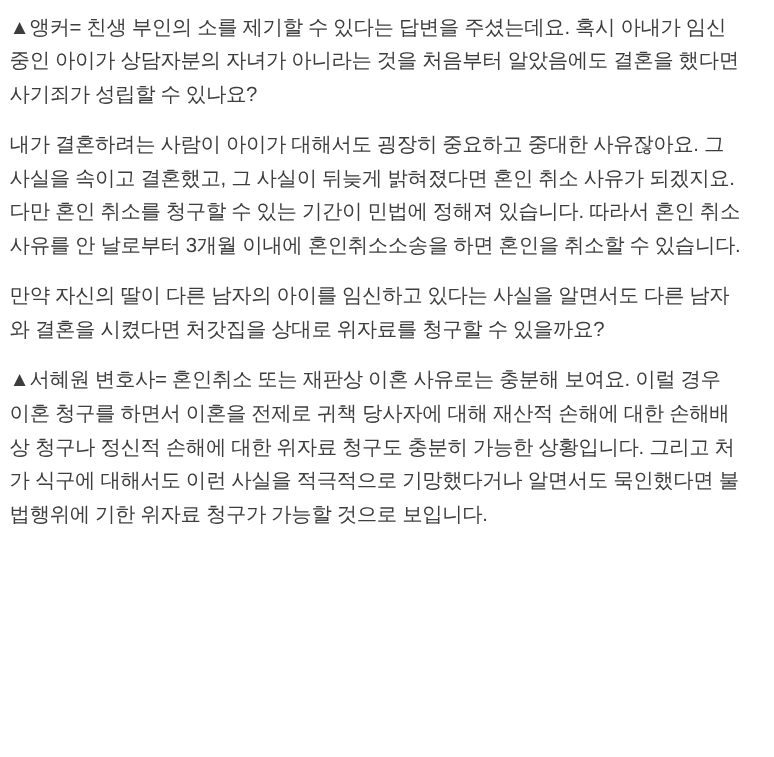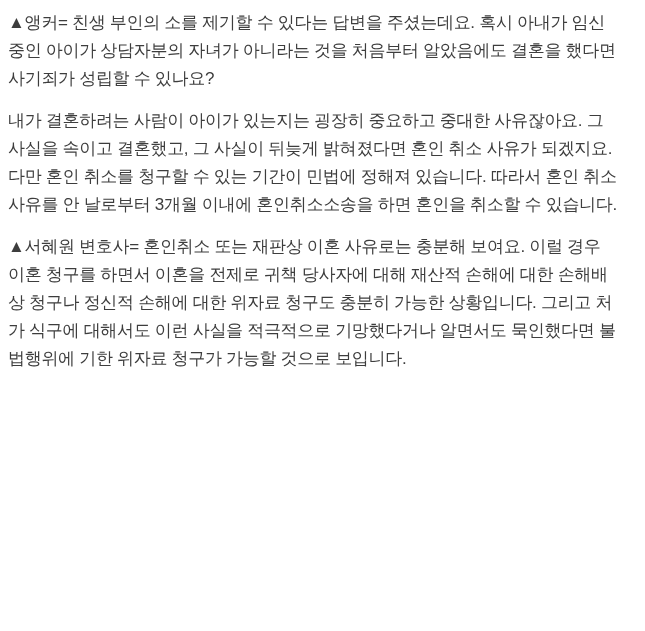--- a/index.html
+++ b/index.html
@@ -26,15 +26,16 @@
   }
   .article-body p:last-child {
     margin-bottom: 0;
   }
 </style>
 </head>
 <body>
 
 <div class="article-body">
   <p>▲앵커= 친생 부인의 소를 제기할 수 있다는 답변을 주셨는데요. 혹시 아내가 임신 중인 아이가 상담자분의 자녀가 아니라는 것을 처음부터 알았음에도 결혼을 했다면 사기죄가 성립할 수 있나요?</p>
-  <p>내가 결혼하려는 사람이 아이가 있는지는 굉장히 중요하고 중대한 사유잖아요. 그 사실을 속이고 결혼했고, 그 사실이 뒤늦게 밝혀졌다면 혼인 취소 사유가 되겠지요. 다만 혼인 취소를 청구할 수 있는 기간이 민법에 정해져 있습니다. 따라서 혼인 취소 사유를 안 날로부터 3개월 이내에 혼인취소소송을 하면 혼인을 취소할 수 있습니다.</p>
+  <p>내가 결혼하려는 사람이 아이가 대해서도 굉장히 중요하고 중대한 사유잖아요. 그 사실을 속이고 결혼했고, 그 사실이 뒤늦게 밝혀졌다면 혼인 취소 사유가 되겠지요. 다만 혼인 취소를 청구할 수 있는 기간이 민법에 정해져 있습니다. 따라서 혼인 취소 사유를 안 날로부터 3개월 이내에 혼인취소소송을 하면 혼인을 취소할 수 있습니다.</p>
+  <p>만약 자신의 딸이 다른 남자의 아이를 임신하고 있다는 사실을 알면서도 다른 남자와 결혼을 시켰다면 처갓집을 상대로 위자료를 청구할 수 있을까요?</p>
   <p>▲서혜원 변호사= 혼인취소 또는 재판상 이혼 사유로는 충분해 보여요. 이럴 경우 이혼 청구를 하면서 이혼을 전제로 귀책 당사자에 대해 재산적 손해에 대한 손해배상 청구나 정신적 손해에 대한 위자료 청구도 충분히 가능한 상황입니다. 그리고 처가 식구에 대해서도 이런 사실을 적극적으로 기망했다거나 알면서도 묵인했다면 불법행위에 기한 위자료 청구가 가능할 것으로 보입니다.</p>
 </div>
 
 </body></html>

